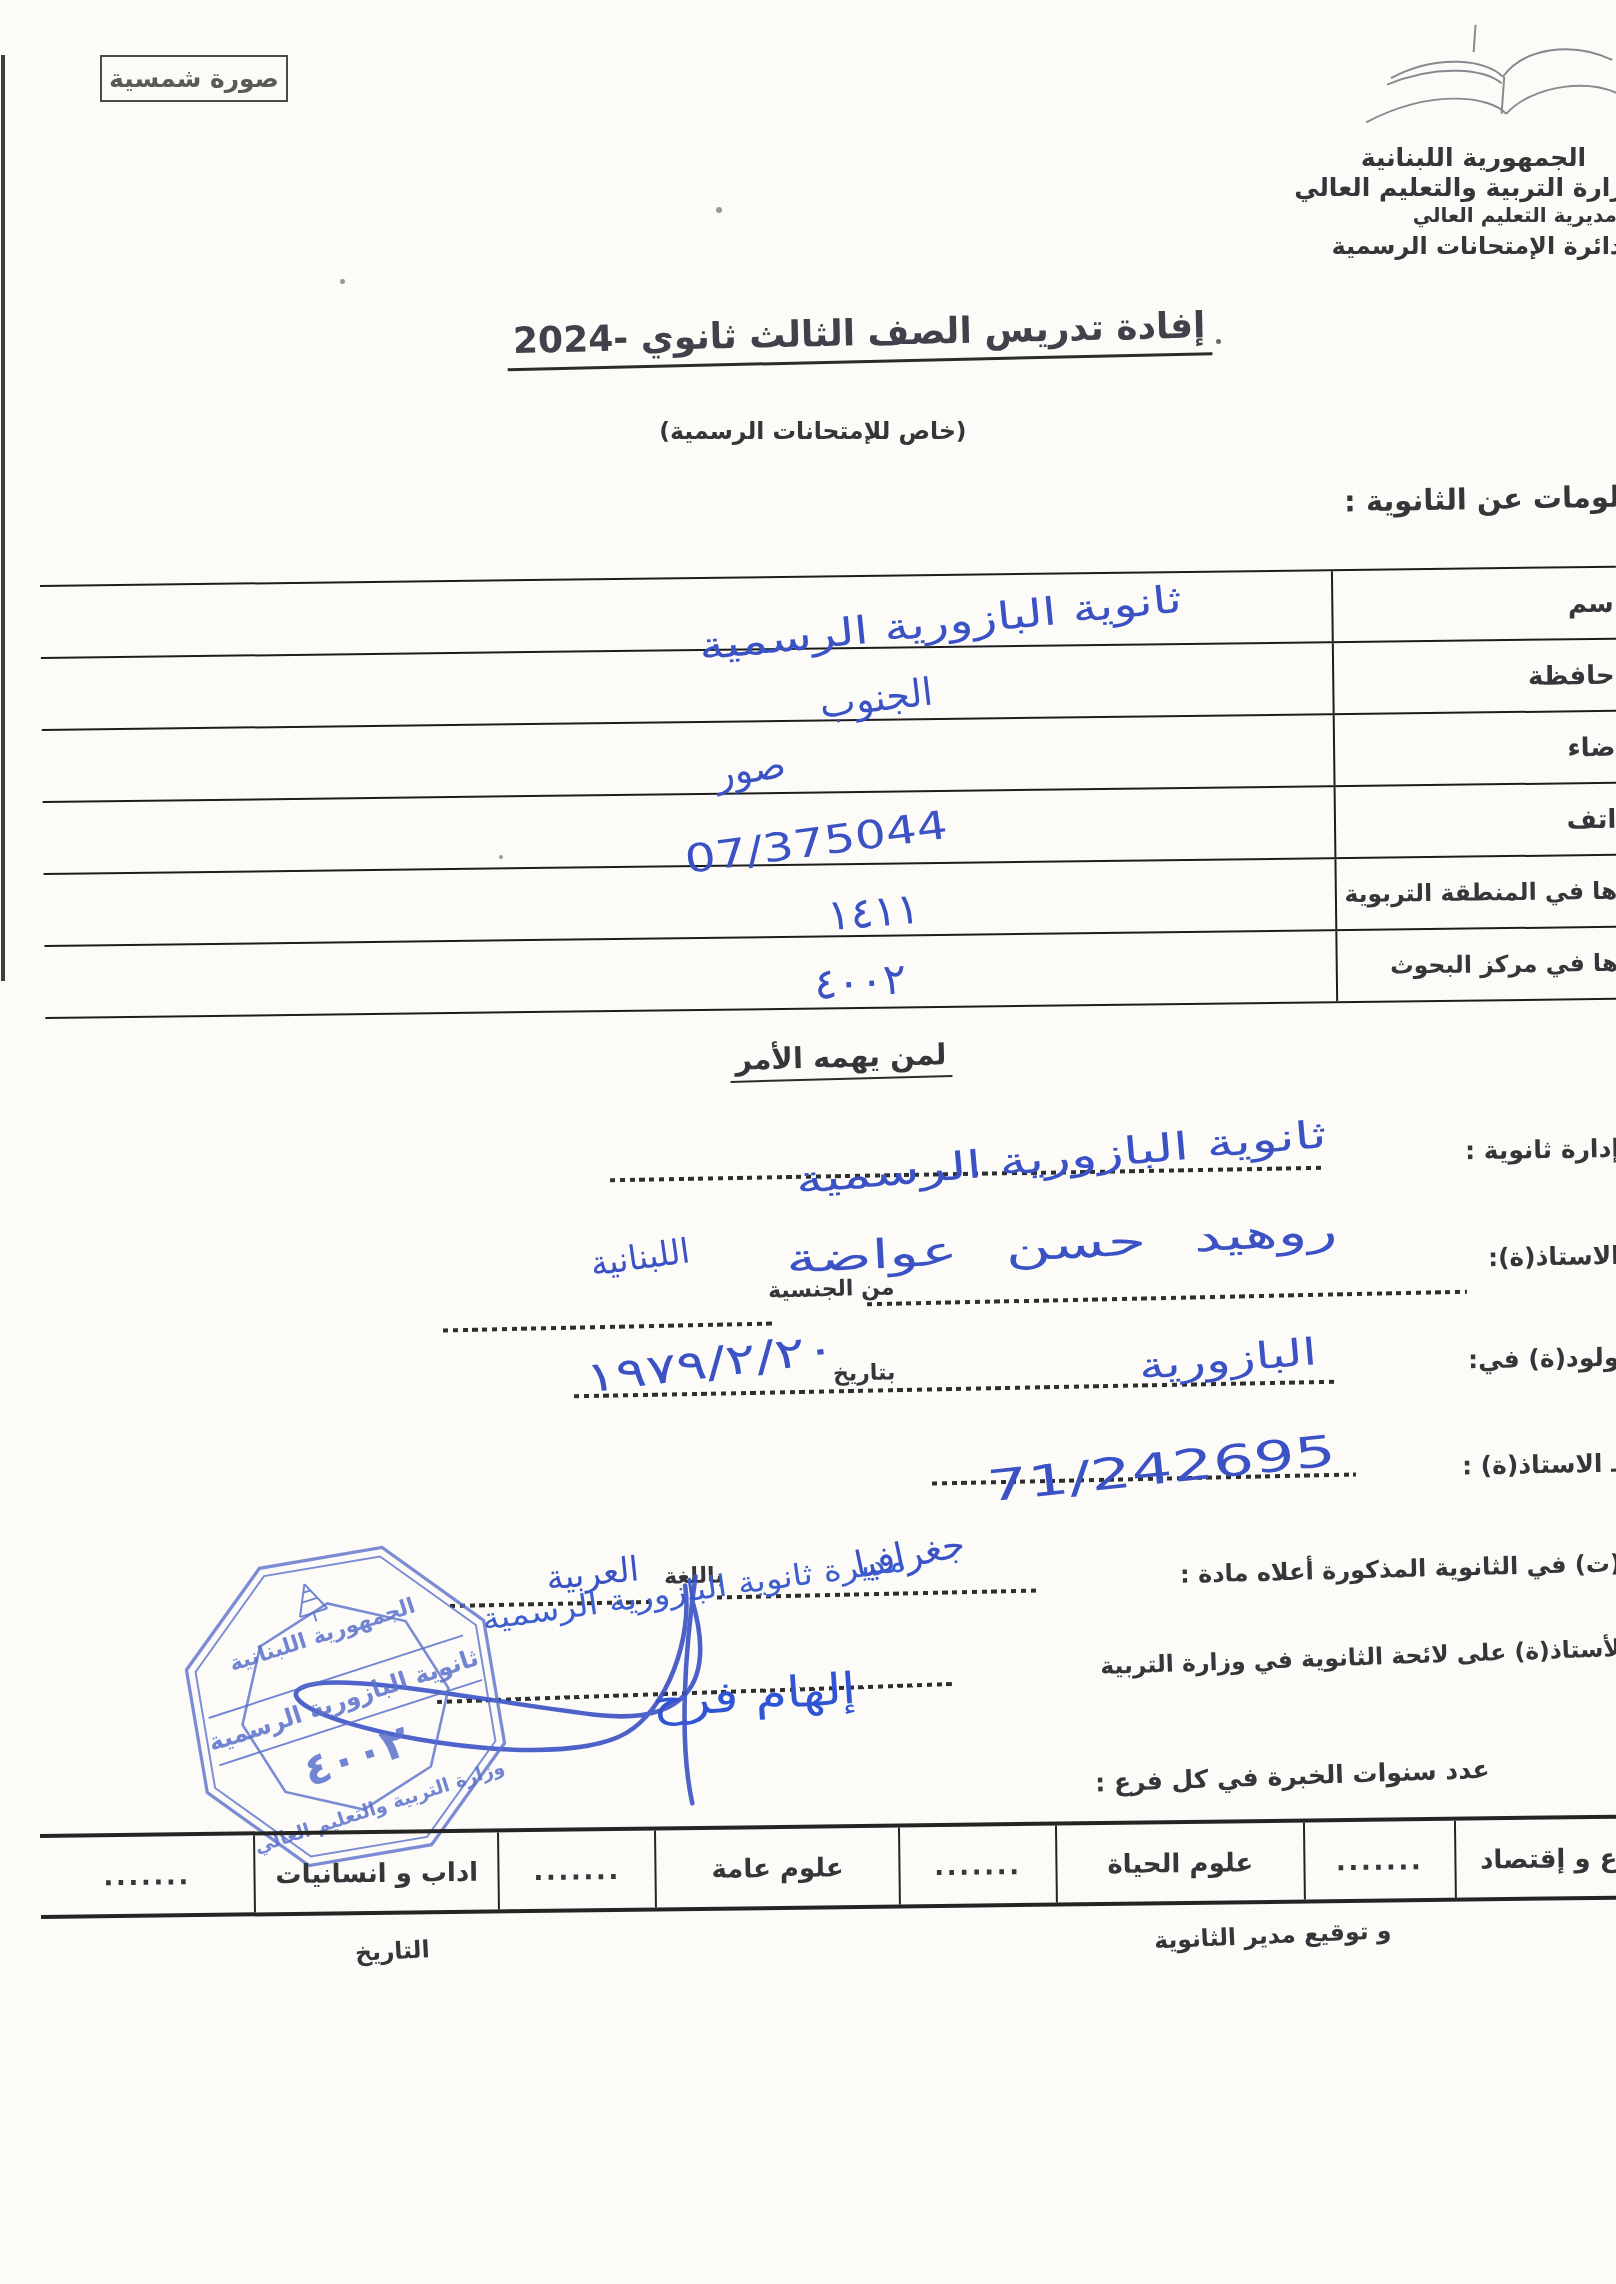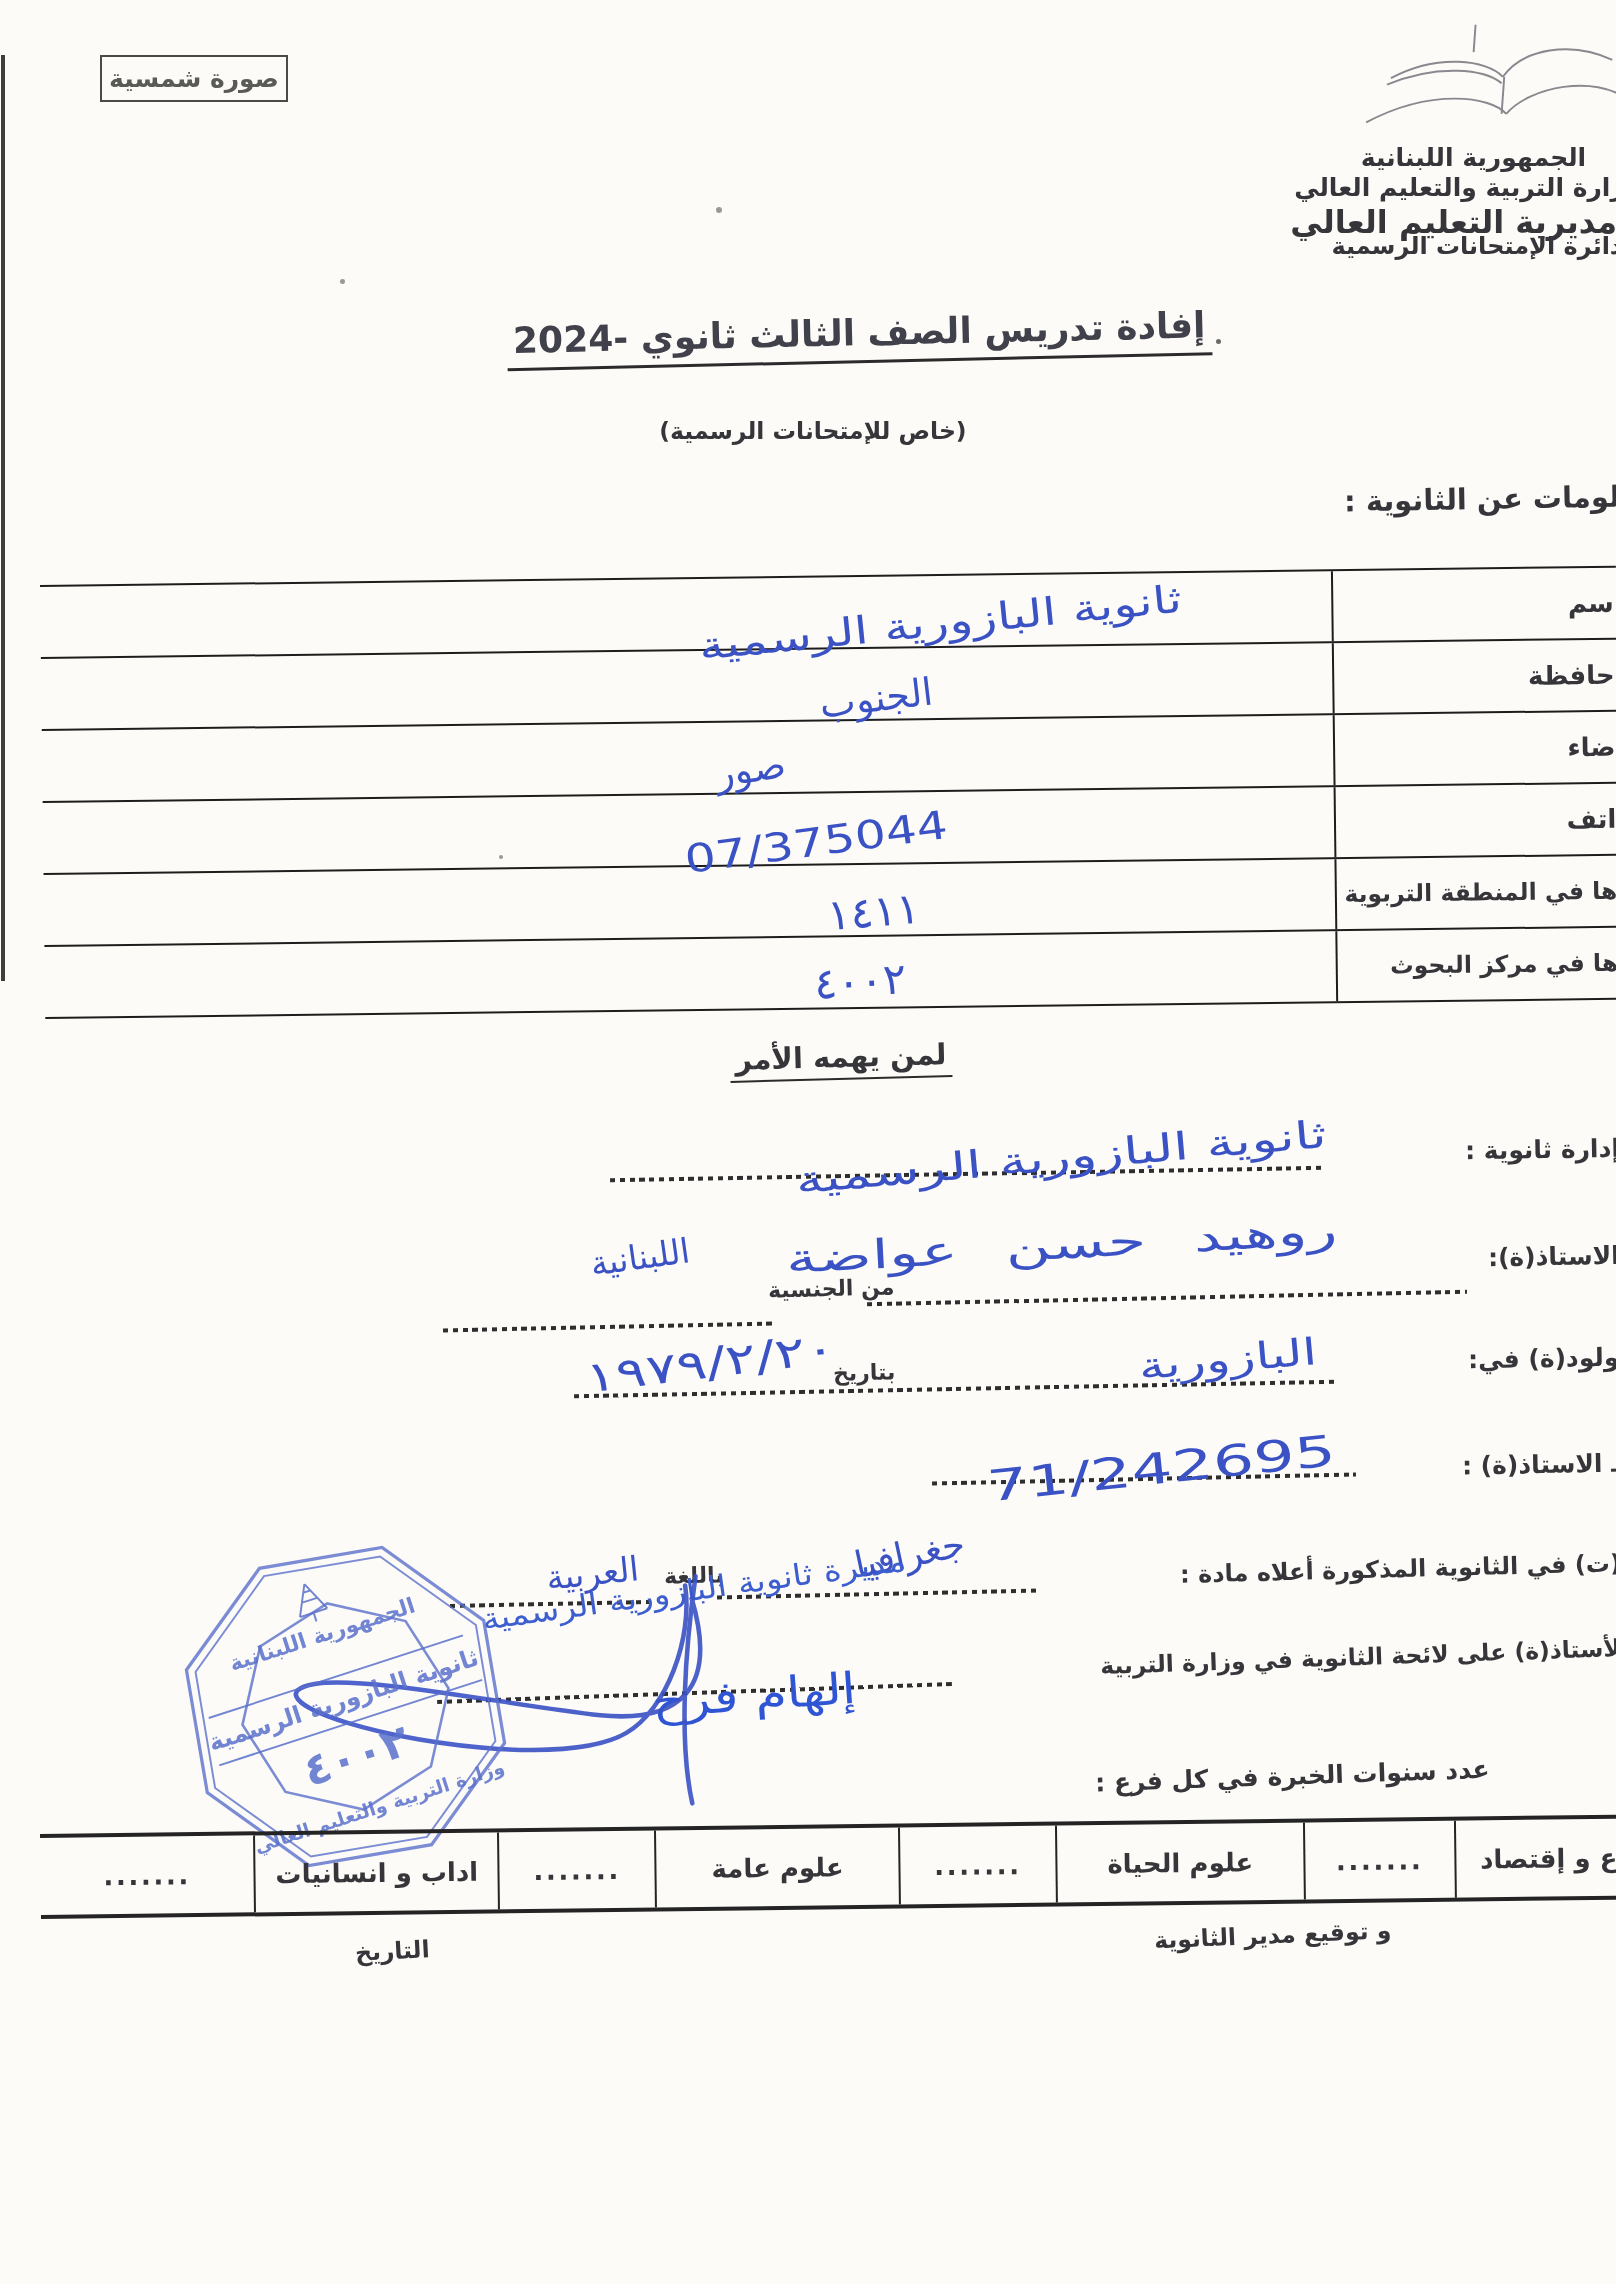--- a/index.html
+++ b/index.html
@@ -52,21 +52,21 @@
       <path d="M40,168 C140,115 232,128 255,155"></path>
       <path d="M255,155 C292,112 392,95 440,132"></path>
       <path d="M72,110 C150,78 222,86 248,108"></path>
       <path d="M248,155 L252,98"></path>
       <path d="M208,18 L205,60"></path>
     </g>
   </svg>
 
   <div class="abs print" style="left:1343px;top:143px;width:261px;text-align:center;font-size:25px;">الجمهورية اللبنانية</div>
   <div class="abs print" style="right:-7.8px;top:173px;font-size:25px;">زارة التربية والتعليم العالي</div>
-  <div class="abs print" style="left:1356px;top:203px;width:261px;text-align:left;font-size:32px;">مديرية التعليم العالي</div>
+  <div class="abs print" style="left:1356px;top:203px;width:261px;text-align:right;font-size:20px;">مديرية التعليم العالي</div>
   <div class="abs print" style="right:-5.2px;top:232px;font-size:24px;">دائرة الإمتحانات الرسمية</div>
 
   <div class="abs" style="left:521px;top:312px;width:691px;text-align:center;transform:rotate(-1.3deg);">
     <span class="print underline-title" style="font-size:36px;color:#41414b;">إفادة تدريس الصف الثالث ثانوي -2024</span>
   </div>
 
   <div class="abs print" style="left:624px;top:417px;width:378px;text-align:center;font-size:23.5px;">(خاص للإمتحانات الرسمية)</div>
 
   <div class="abs print" style="right:-2.6px;top:482px;font-size:29px;transform:rotate(-1deg);">لومات عن الثانوية :</div>
 

